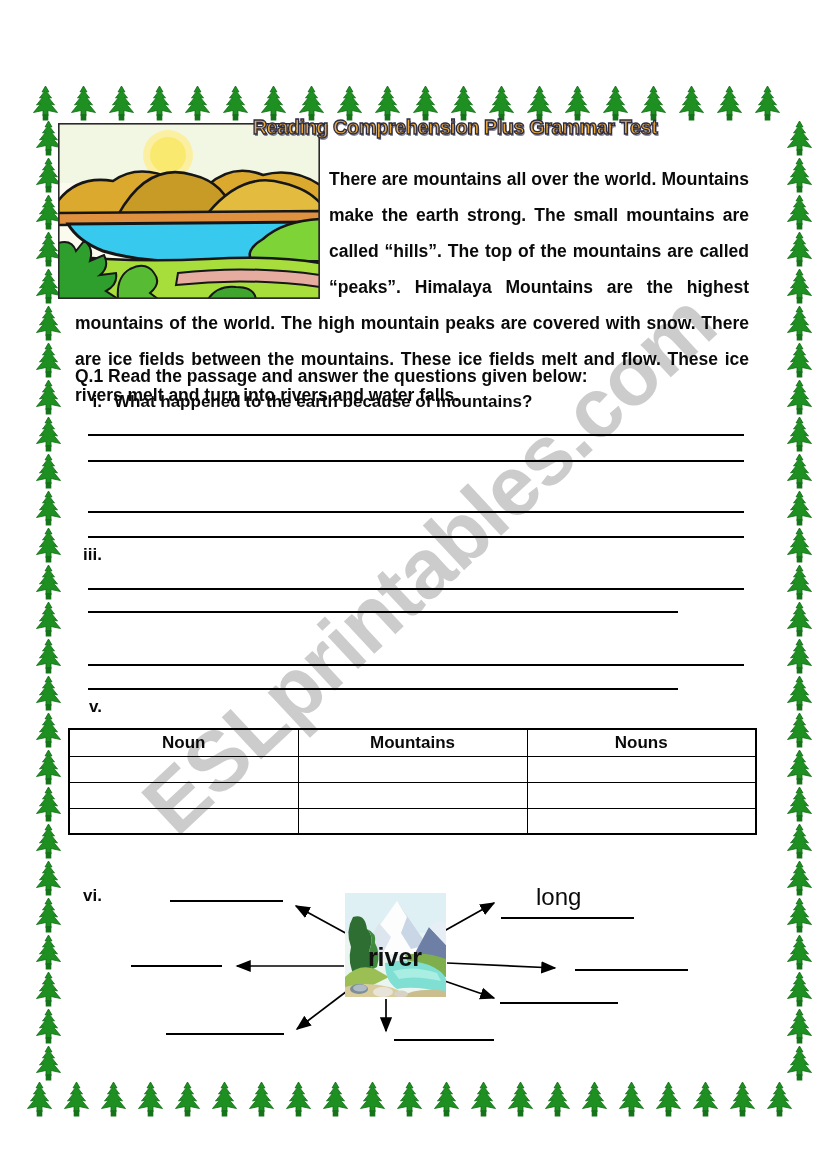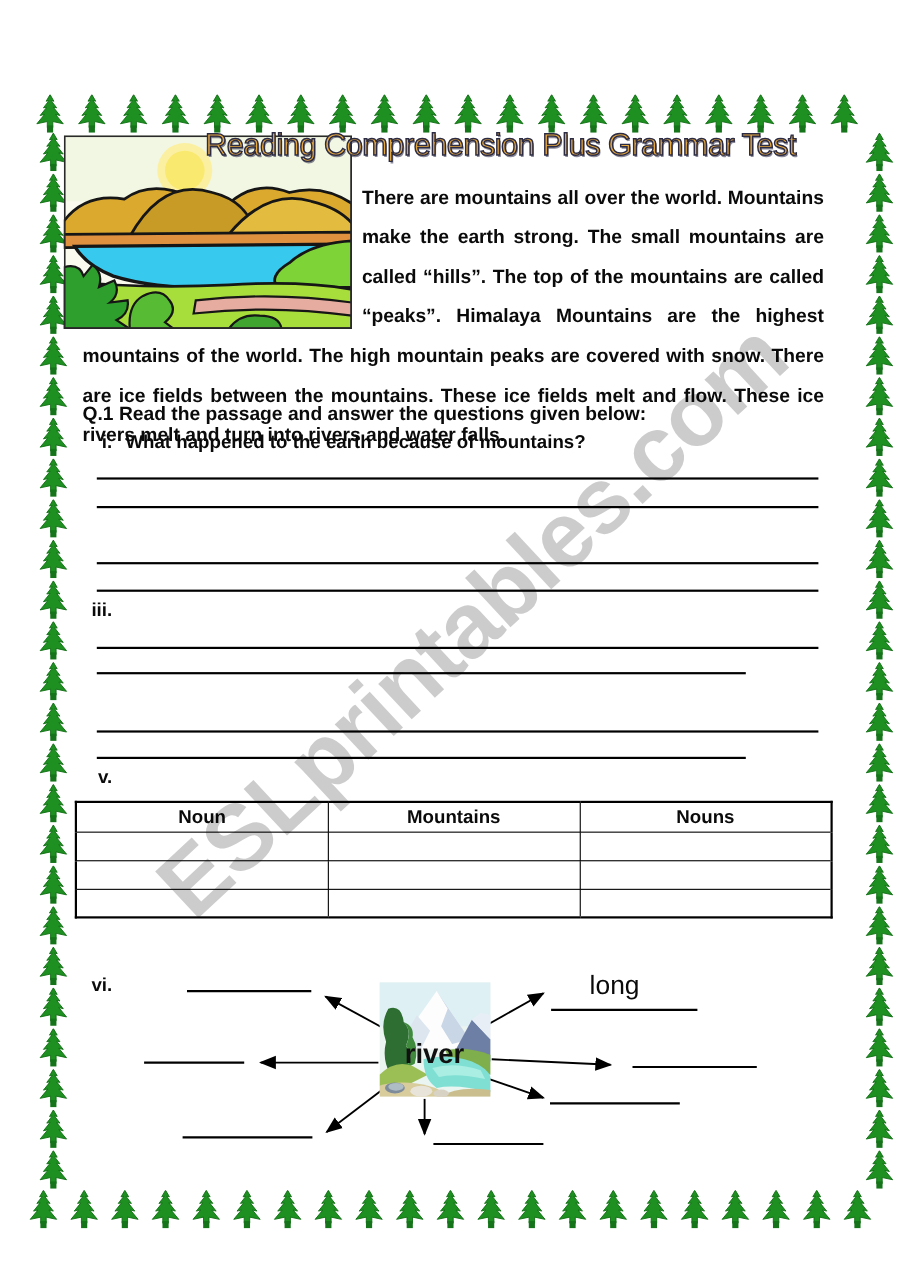--- a/index.html
+++ b/index.html
@@ -13,21 +13,21 @@
   .border-row { position:absolute; display:flex; }
   .border-col { position:absolute; display:flex; flex-direction:column; }
   #border-top    { left:30px;  top:86px;   gap:7px; }
   #border-bottom { left:24px;  top:1082px; gap:6px; }
   #border-left   { left:33px;  top:121px;  gap:2px; }
   #border-right  { left:784px; top:121px;  gap:2px; }
   .tree { width:31px; height:35px; flex:0 0 auto; }
   
   .title {
     position:absolute; left:150px; top:116px; width:610px; height:42px;
-    font-size:28px; font-weight:normal; letter-spacing:-0.5px; text-align:center;
+    font-size:20px; font-weight:bold; letter-spacing:-0.5px; text-align:center;
     color:#E8A93C; -webkit-text-stroke:1.3px #2b2b44;
     text-shadow:1px 2px 0 rgba(40,40,70,.55);
     z-index:4; white-space:nowrap;
   }
   
   .landscape { position:absolute; left:58px; top:123px; width:262px; height:176px; z-index:2; }
   
   .passage {
     position:absolute; left:75px; top:161px; width:674px; z-index:3;
     font-size:17.5px; font-weight:bold; line-height:36px;

